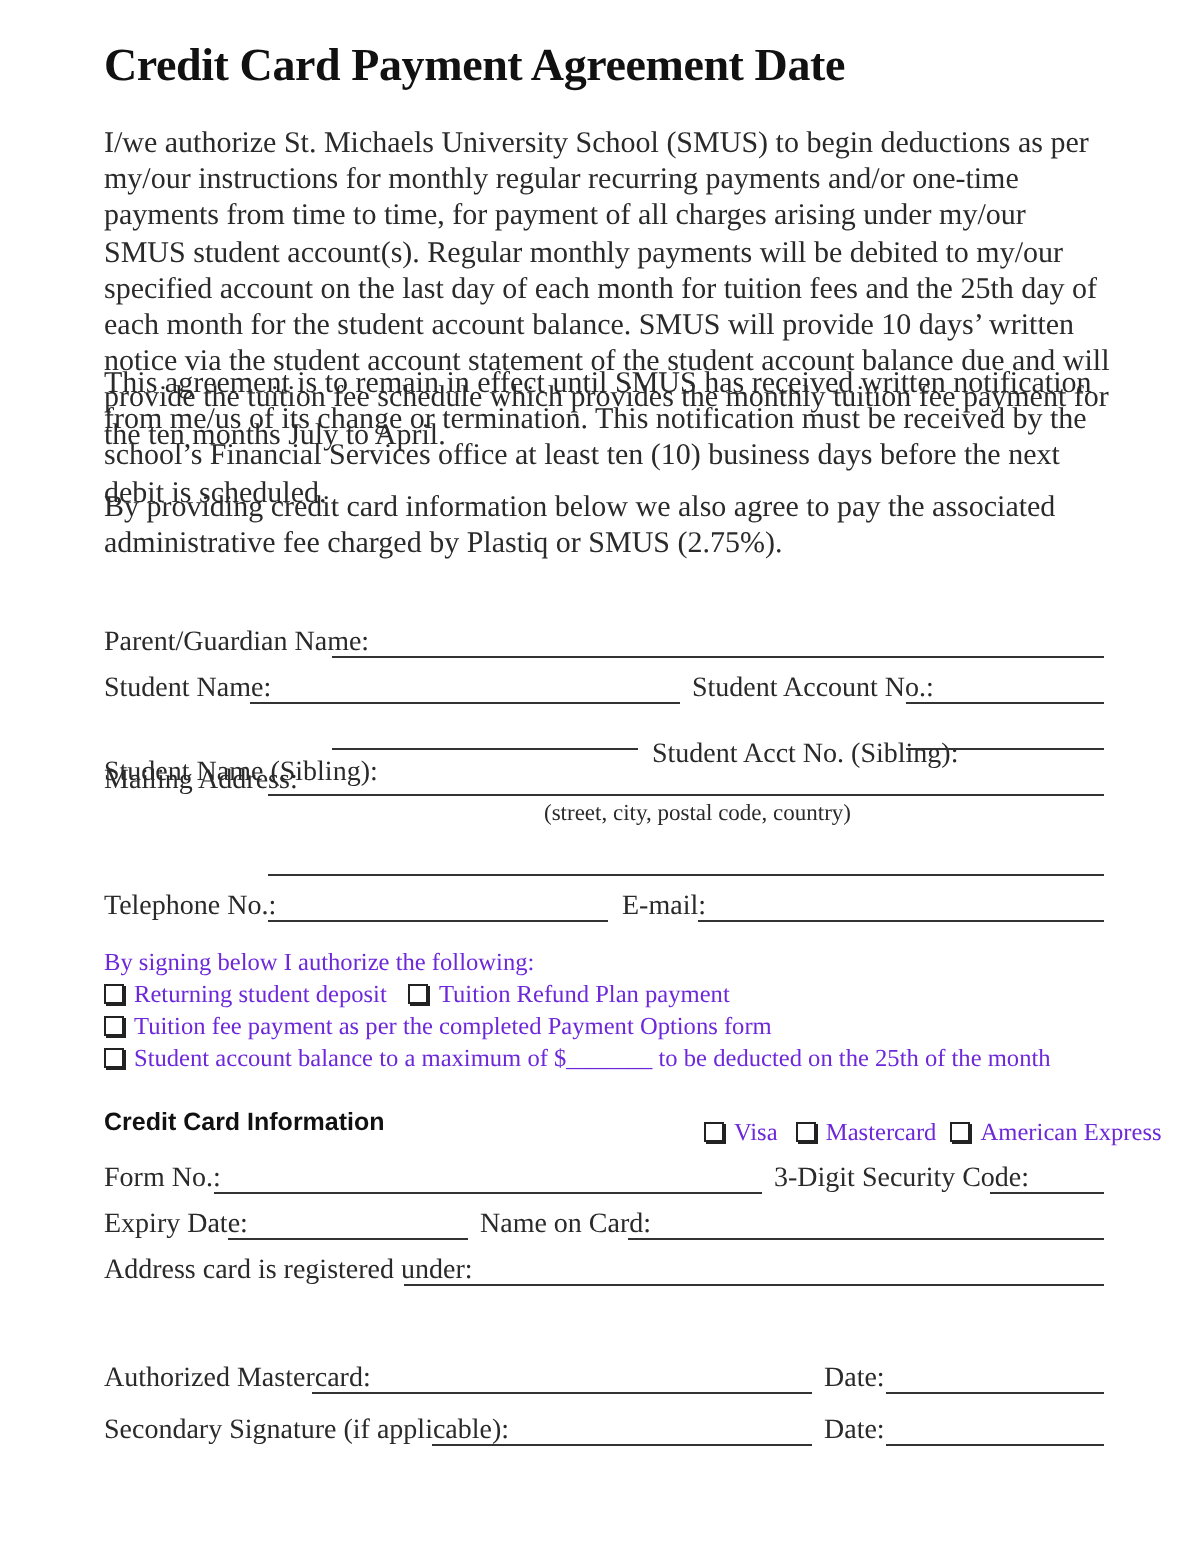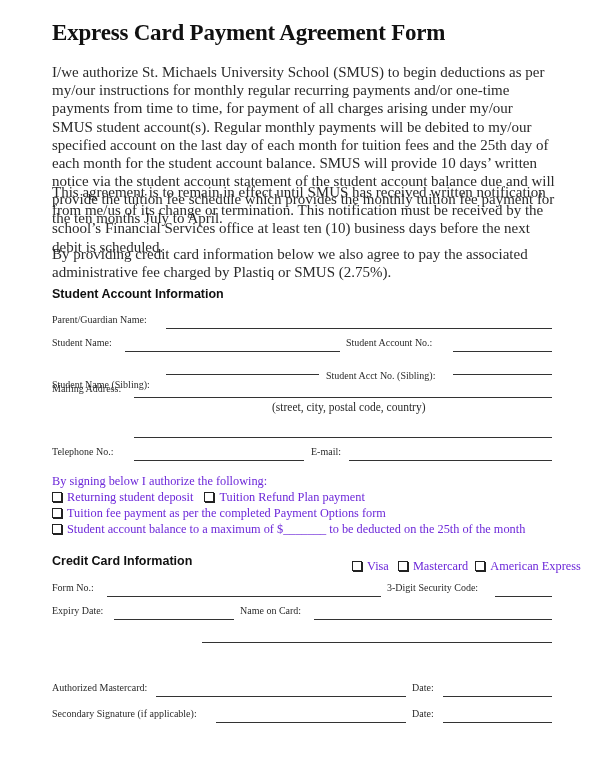--- a/index.html
+++ b/index.html
@@ -2,39 +2,38 @@
 <html><head>
 <meta charset="utf-8">
 <style>
   html, body { margin:0; padding:0; background:#ffffff; }
   body { width:600px; height:772px; position:relative; overflow:hidden; color:#1a1a1a;
          font-family:"Liberation Serif", "DejaVu Serif", serif; }
   .page { position:absolute; left:0; top:0; width:600px; height:772px; }
   .title { position:absolute; left:52px; top:20px; font-size:23px; font-weight:bold; letter-spacing:-0.2px; color:#111; white-space:nowrap; }
   .para { position:absolute; left:52px; width:505px; font-size:15px; line-height:18.2px; color:#2a2a2a; }
   .section-h { position:absolute; left:52px; font-family:"Liberation Sans", "DejaVu Sans", sans-serif; font-weight:bold; font-size:12.5px; color:#111; }
-  .lbl { position:absolute; font-size:10px; color:#2a2a2a; white-space:nowrap; }
+  .lbl { position:absolute; font-size:14px; color:#2a2a2a; white-space:nowrap; }
   .line { position:absolute; height:0; border-bottom:1.4px solid #333; }
   .note { position:absolute; font-size:11.5px; color:#2a2a2a; white-space:nowrap; }
   .chk { display:inline-block; width:8px; height:8px; border:1.2px solid #222; box-shadow:1px 1px 0 #222; margin-right:5px; vertical-align:-1px; }
   .chk-row { position:absolute; left:52px; font-size:12.3px; color:#6d28d9; white-space:nowrap; }
   .inline-item { margin-right:8px; }
 </style>
 </head>
 <body>
 
 <div class="page">
 
-  <div class="title">Express Card Payment Agreement Form</div>
+  <div class="title">Credit Card Payment Agreement Date</div>
 
   <div class="para" style="top:63px;">I/we authorize St. Michaels University School (SMUS) to begin deductions as per my/our instructions for monthly regular recurring payments and/or one-time payments from time to time, for payment of all charges arising under my/our SMUS student account(s). Regular monthly payments will be debited to my/our specified account on the last day of each month for tuition fees and the 25th day of each month for the student account balance. SMUS will provide 10 days’ written notice via the student account statement of the student account balance due and will provide the tuition fee schedule which provides the monthly tuition fee payment for the ten months July to April.</div>
   <div class="para" style="top:183px;">This agreement is to remain in effect until SMUS has received written notification from me/us of its change or termination. This notification must be received by the school’s Financial Services office at least ten (10) business days before the next debit is scheduled.</div>
   <div class="para" style="top:245px;">By providing credit card information below we also agree to pay the associated administrative fee charged by Plastiq or SMUS (2.75%).</div>
 
-  <div class="section-h" style="top:287px;">Student Account Information</div>
 
   <div class="lbl" style="left:52px; top:314px;">Parent/Guardian Name:</div>
   <div class="line" style="left:166px; top:328px; width:386px;"></div>
 
   <div class="lbl" style="left:52px; top:337px;">Student Name:</div>
   <div class="line" style="left:125px; top:351px; width:215px;"></div>
   <div class="lbl" style="left:346px; top:337px;">Student Account No.:</div>
   <div class="line" style="left:453px; top:351px; width:99px;"></div>
 
   <div class="lbl" style="left:52px; top:360px;margin-top:19px;">Student Name (Sibling):</div>
@@ -74,20 +73,21 @@
   <div class="lbl" style="left:52px; top:582px;">Form No.:</div>
   <div class="line" style="left:107px; top:596px; width:274px;"></div>
   <div class="lbl" style="left:387px; top:582px;">3-Digit Security Code:</div>
   <div class="line" style="left:495px; top:596px; width:57px;"></div>
 
   <div class="lbl" style="left:52px; top:605px;">Expiry Date:</div>
   <div class="line" style="left:114px; top:619px; width:120px;"></div>
   <div class="lbl" style="left:240px; top:605px;">Name on Card:</div>
   <div class="line" style="left:314px; top:619px; width:238px;"></div>
 
+  <div class="lbl" style="left:52px; top:628px;">Address card is registered under:</div>
   <div class="line" style="left:202px; top:642px; width:350px;"></div>
 
   <div class="lbl" style="left:52px; top:682px;">Authorized Mastercard:</div>
   <div class="line" style="left:156px; top:696px; width:250px;"></div>
   <div class="lbl" style="left:412px; top:682px;">Date:</div>
   <div class="line" style="left:443px; top:696px; width:109px;"></div>
 
   <div class="lbl" style="left:52px; top:708px;">Secondary Signature (if applicable):</div>
   <div class="line" style="left:216px; top:722px; width:190px;"></div>
   <div class="lbl" style="left:412px; top:708px;">Date:</div>

